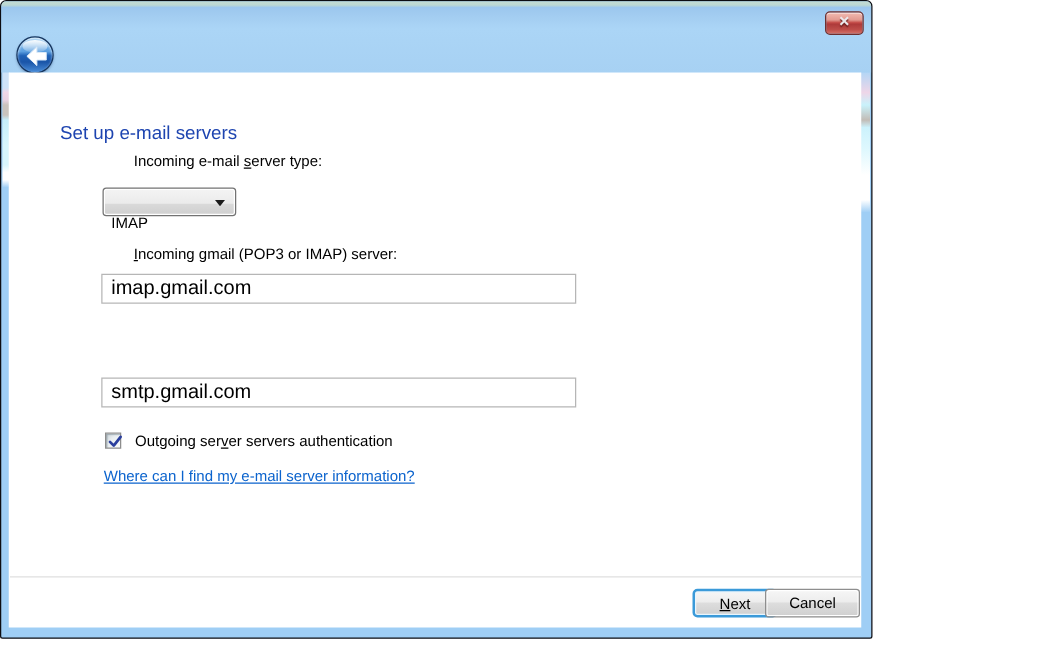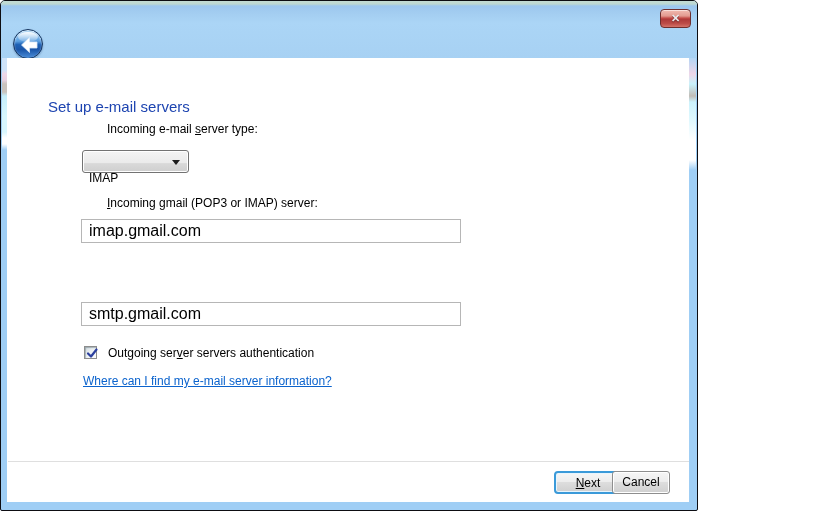--- a/index.html
+++ b/index.html
@@ -126,21 +126,21 @@
     background: linear-gradient(180deg, #f6f6f6 0%, #ededed 45%, #dddddd 50%, #d0d0d0 100%);
     text-align: center; line-height: 20px; cursor: pointer;
   }
   .btn-next {
     left: 537px; width: 68px;
     border: 2px solid var(--focus-ring, #3b9ad9); border-radius: 4px;
     box-shadow: inset 0 0 0 1px #e8f5fd;
     margin-left: 16px;
   }
   .btn-cancel {
-    left: 611px; width: 58px;
+    left: 611px; width: 76px;
     border: 1px solid #8e8e8e; border-radius: 3px;
     box-shadow: inset 0 0 0 1px #ffffff;
     line-height: 21px;
   }
 </style>
 </head>
 <body>
 
 <div class="window">
 

